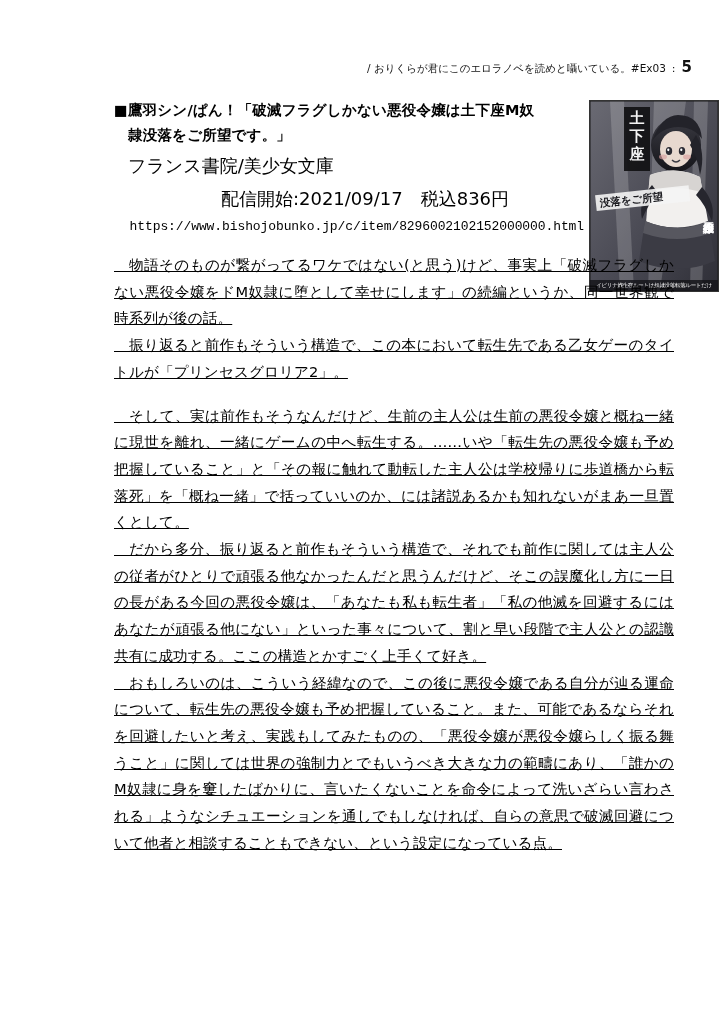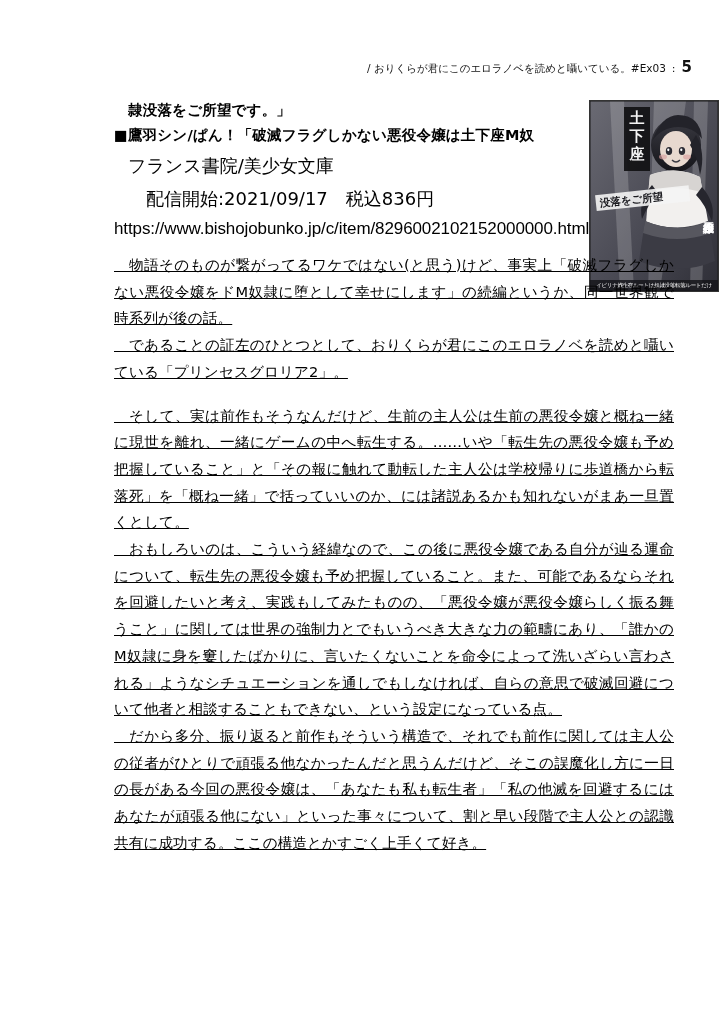--- a/index.html
+++ b/index.html
@@ -65,27 +65,29 @@
   .title-line.second {
     padding-left: 14px;
   }
   .pub-line {
     font-size: 18px;
     line-height: 1.85;
     padding-left: 14px;
   }
   .pub-line.indent2 {
     padding-left: 32px;
+    text-align: center;
   }
   .url-line {
-    font-family: Liberation Sans, sans-serif;
-    font-size: 17px;
+    font-family: Liberation Mono, monospace;
+    font-size: 13px;
     letter-spacing: -0.1px;
     margin-top: 4px;
     white-space: nowrap;
+    text-align: right;
   }
 
   
   .cover {
     position: absolute;
     top: 100px;
     left: 557px;
     width: 128px;
     height: 190px;
     border: 1px solid #333;
@@ -128,22 +130,22 @@
 
 <div class="page">
 
   <div class="header">
     <span class="hdr-text">/ おりくらが君にこのエロラノベを読めと囁いている。#Ex03</span>
     <span class="hdr-sep">:</span>
     <span class="hdr-page">5</span>
   </div>
 
   <div class="title-block">
+    <div class="title-line">■鷹羽シン/ぱん！「破滅フラグしかない悪役令嬢は土下座M奴</div>
     <div class="title-line second">隷没落をご所望です。」</div>
-    <div class="title-line">■鷹羽シン/ぱん！「破滅フラグしかない悪役令嬢は土下座M奴</div>
     <div class="pub-line">フランス書院/美少女文庫</div>
     <div class="pub-line indent2">配信開始:2021/09/17　税込836円</div>
     <div class="url-line">https://www.bishojobunko.jp/c/item/8296002102152000000.html</div>
   </div>
 
   <div class="cover">
     <svg width="128" height="190" viewBox="0 0 128 190" xmlns="http://www.w3.org/2000/svg">
       <defs>
         <linearGradient id="bg" x1="0" y1="0" x2="1" y2="1">
           <stop offset="0%" stop-color="#6a6a73"></stop>
@@ -202,20 +204,20 @@
       <g>
         <text x="118" y="112" font-family="DejaVu Sans, sans-serif" font-size="11" font-weight="bold" fill="#ffffff" text-anchor="middle" writing-mode="tb">悪役令嬢</text>
       </g>
       <rect x="0" y="0" width="128" height="190" fill="none" stroke="#1a1a1a" stroke-width="1"></rect>
     </svg>
     <div class="cover-caption">イビリナ嬢生存ルートは奴隷没落転落ルートだけ</div>
   </div>
 
   <div class="body">
     <p>　物語そのものが繋がってるワケではない(と思う)けど、事実上「破滅フラグしかない悪役令嬢をドM奴隷に堕として幸せにします」の続編というか、同一世界観で時系列が後の話。</p>
-    <p>　であることの証左のひとつとして、おりくらが君にこのエロラノベを読めと囁いている「プリンセスグロリア2」。</p>
+    <p>　振り返ると前作もそういう構造で、この本において転生先である乙女ゲーのタイトルが「プリンセスグロリア2」。</p>
     <div class="gap"></div>
     <p>　そして、実は前作もそうなんだけど、生前の主人公は生前の悪役令嬢と概ね一緒に現世を離れ、一緒にゲームの中へ転生する。‥‥‥いや「転生先の悪役令嬢も予め把握していること」と「その報に触れて動転した主人公は学校帰りに歩道橋から転落死」を「概ね一緒」で括っていいのか、には諸説あるかも知れないがまあ一旦置くとして。</p>
+    <p>　だから多分、振り返ると前作もそういう構造で、それでも前作に関しては主人公の従者がひとりで頑張る他なかったんだと思うんだけど、そこの誤魔化し方に一日の長がある今回の悪役令嬢は、「あなたも私も転生者」「私の他滅を回避するにはあなたが頑張る他にない」といった事々について、割と早い段階で主人公との認識共有に成功する。ここの構造とかすごく上手くて好き。</p>
     <p>　おもしろいのは、こういう経緯なので、この後に悪役令嬢である自分が辿る運命について、転生先の悪役令嬢も予め把握していること。また、可能であるならそれを回避したいと考え、実践もしてみたものの、「悪役令嬢が悪役令嬢らしく振る舞うこと」に関しては世界の強制力とでもいうべき大きな力の範疇にあり、「誰かのM奴隷に身を窶したばかりに、言いたくないことを命令によって洗いざらい言わされる」ようなシチュエーションを通しでもしなければ、自らの意思で破滅回避について他者と相談することもできない、という設定になっている点。</p>
-    <p>　だから多分、振り返ると前作もそういう構造で、それでも前作に関しては主人公の従者がひとりで頑張る他なかったんだと思うんだけど、そこの誤魔化し方に一日の長がある今回の悪役令嬢は、「あなたも私も転生者」「私の他滅を回避するにはあなたが頑張る他にない」といった事々について、割と早い段階で主人公との認識共有に成功する。ここの構造とかすごく上手くて好き。</p>
   </div>
 
 </div>
 
 </body></html>

